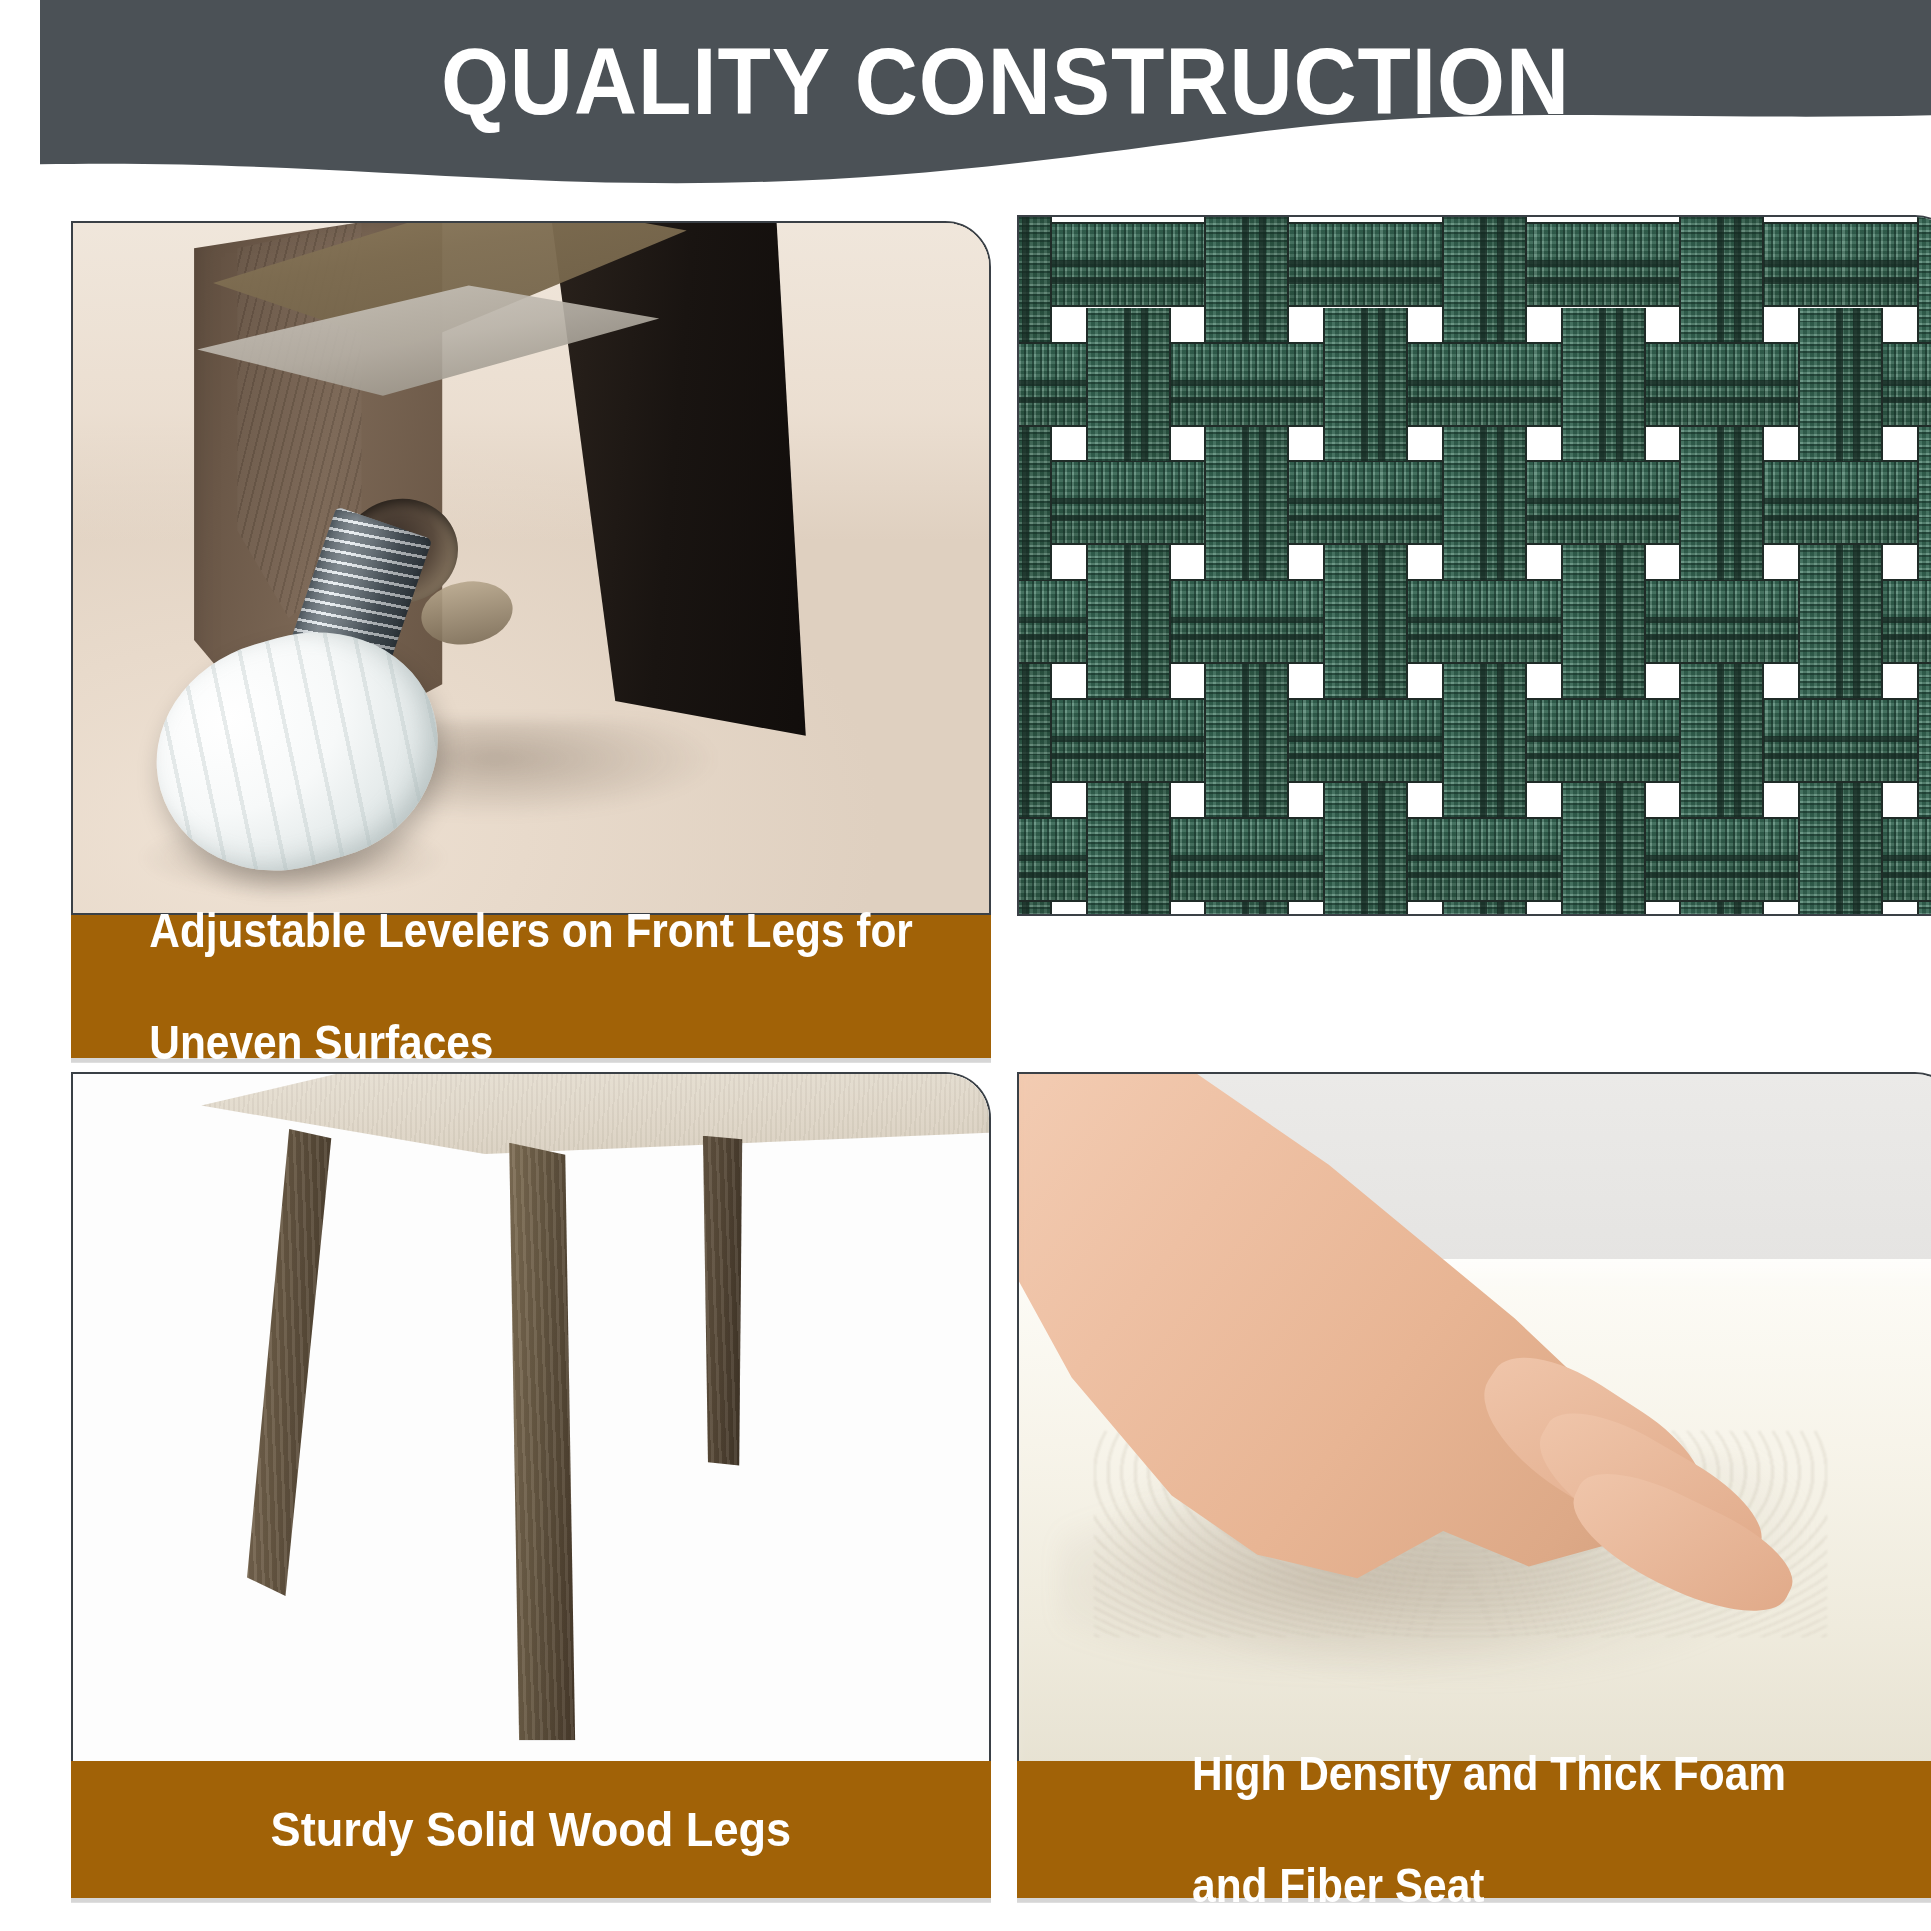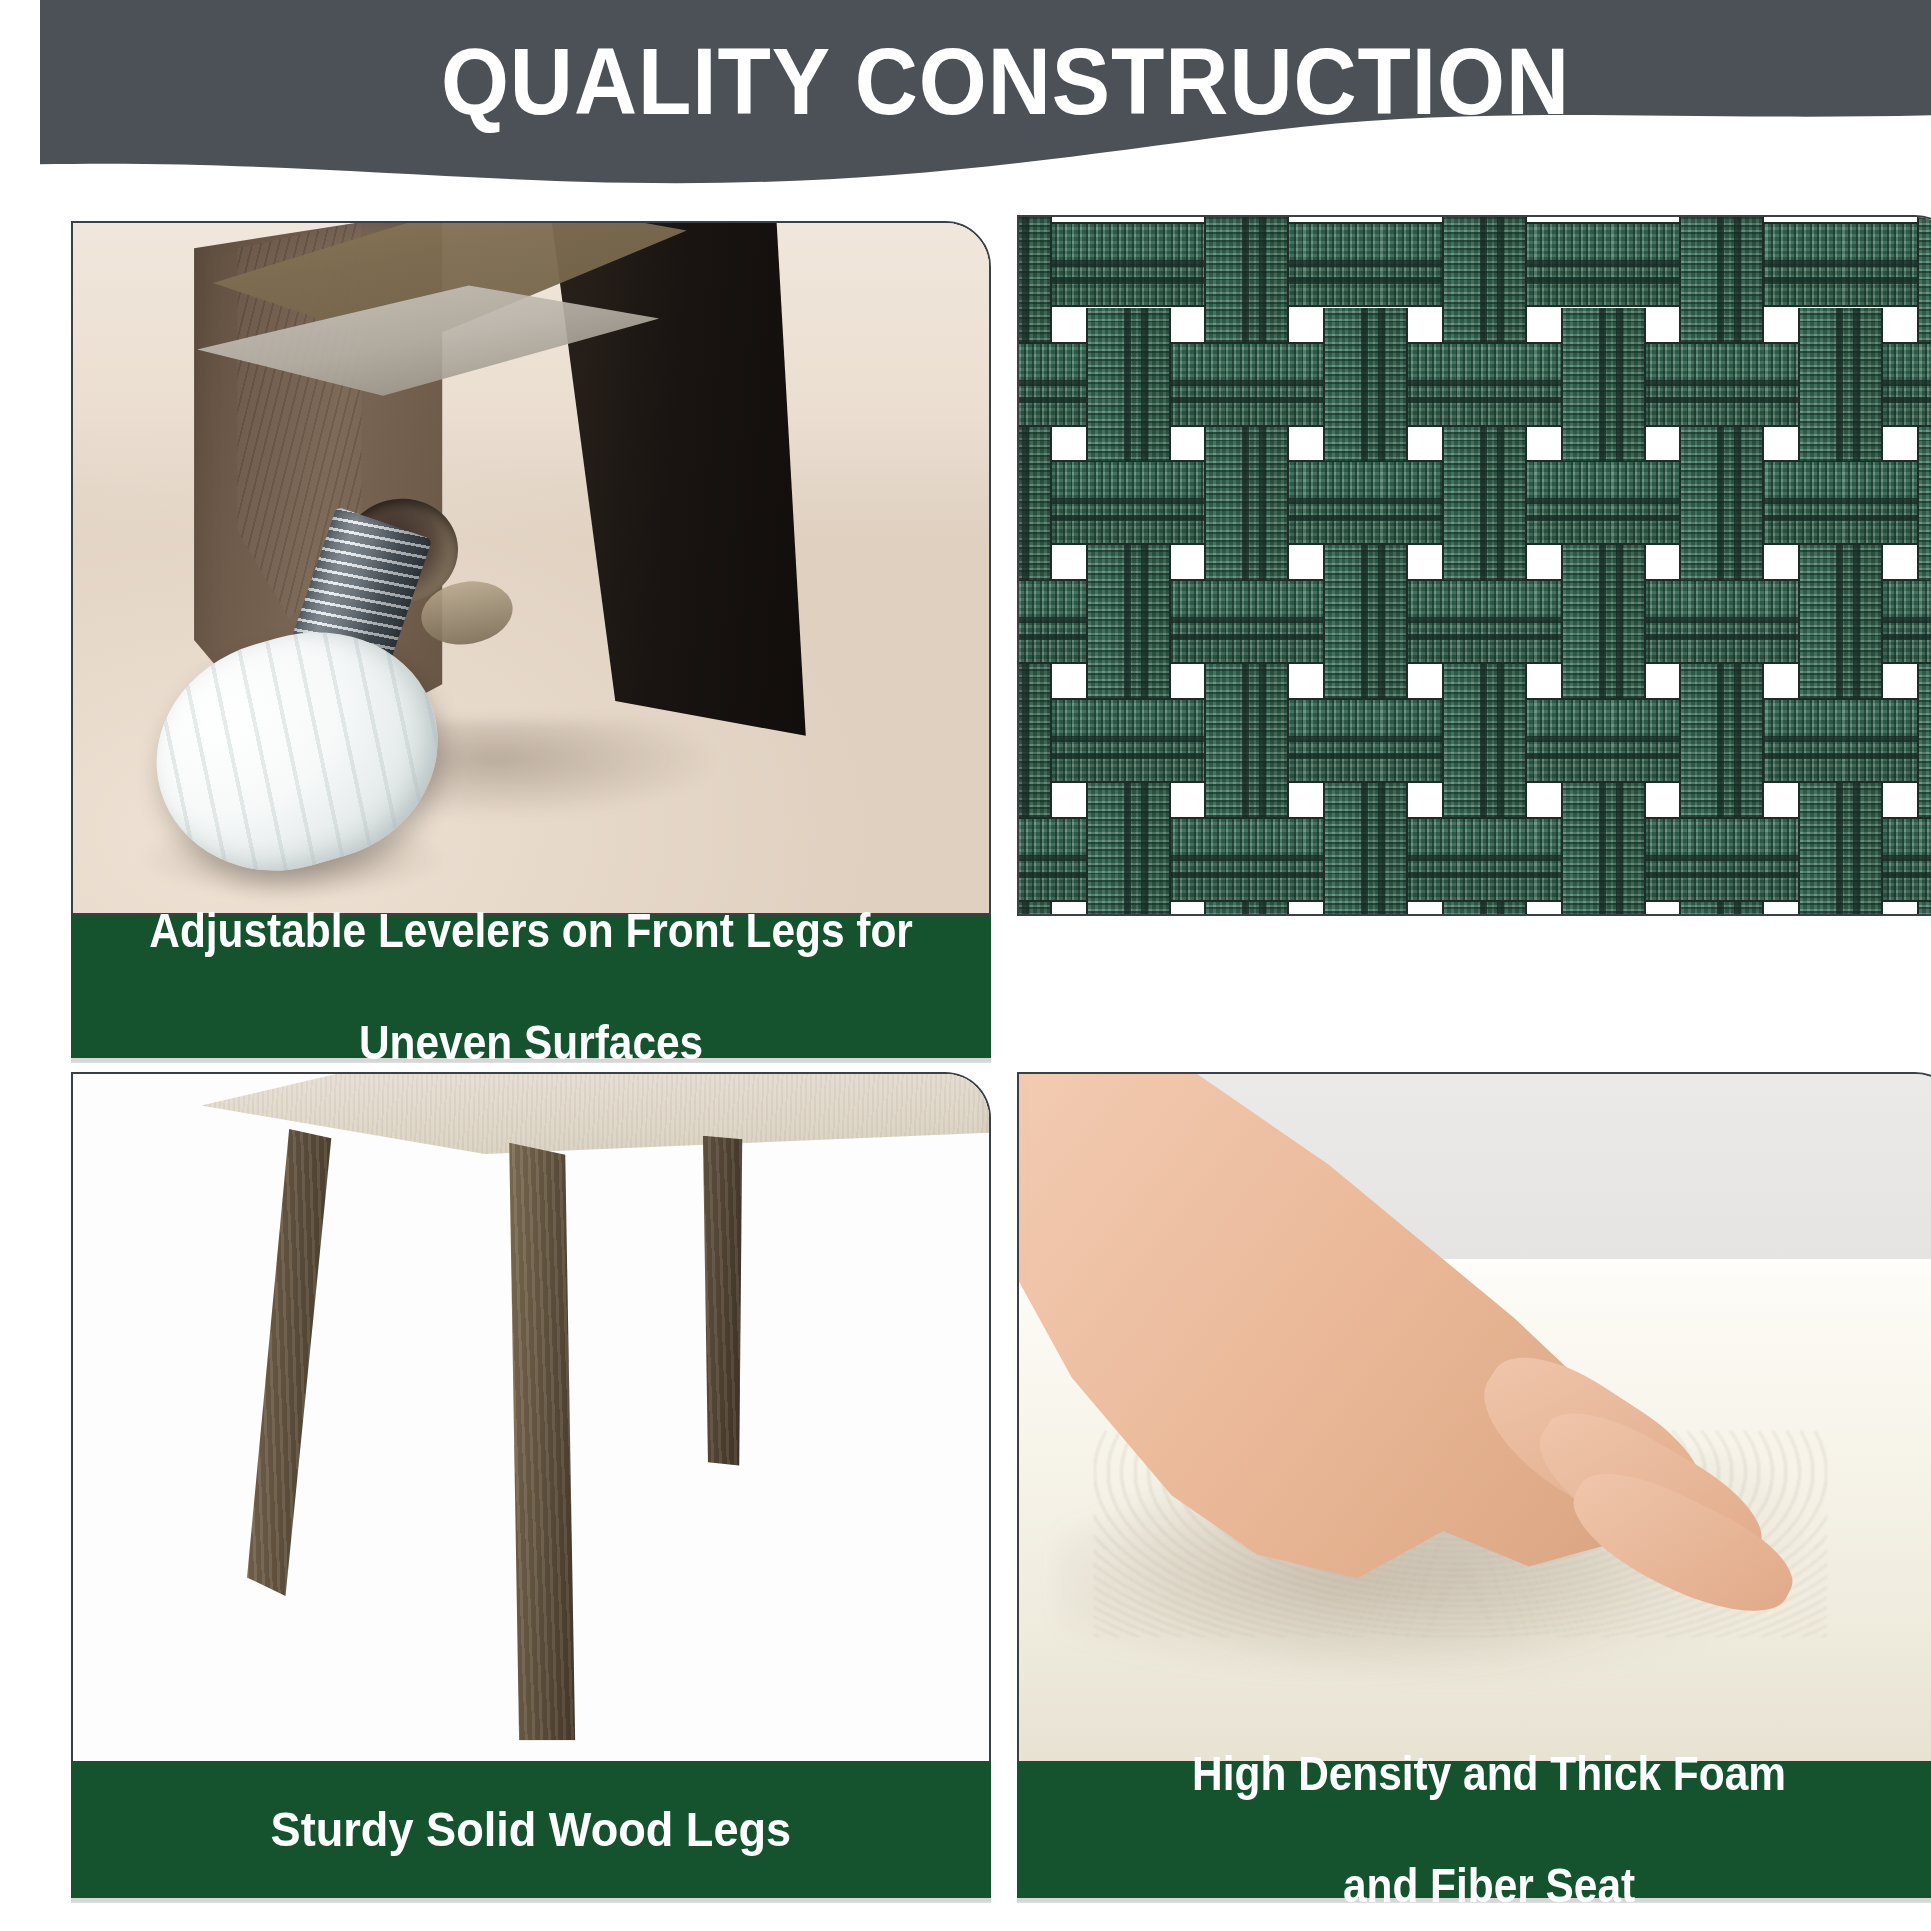--- a/index.html
+++ b/index.html
@@ -29,22 +29,22 @@
   .cell-br{left:977px;top:869px;width:944px;height:830px;}
 
   .photo{position:relative;width:100%;overflow:hidden;background:#ffffff;
          border:2.9px solid #3a4046;box-sizing:border-box;}
   .photo.tl{height:694px;border-radius:0 46px 0 0;}
   .photo.tr{height:701px;border-radius:0 46px 0 0;}
   .photo.bl{height:689px;border-radius:0 46px 0 0;border-bottom:none;}
   .photo.br{height:689px;border-radius:0 46px 0 0;border-bottom:none;}
 
   .caption{
-    width:100%;box-sizing:border-box;background:#14532d;color:#ffffff;
-    display:flex;align-items:center;justify-content:center;text-align:center;
+    width:100%;box-sizing:border-box;background:#a16207;color:#ffffff;
+    display:flex;align-items:center;justify-content:center;
     font-size:48px;line-height:56px;font-weight:700;
     padding:9.7px 15.4px;box-shadow:0 4.8px 0 rgba(0,0,0,0.16);
   }
   .caption span{display:block;transform:scaleX(0.94);transform-origin:50% 50%;}
   .cap-tl{height:143px;}
   .cap-tr{height:143px;}
   .cap-bl{height:137px;}
   .cap-br{height:137px;}
 
   

